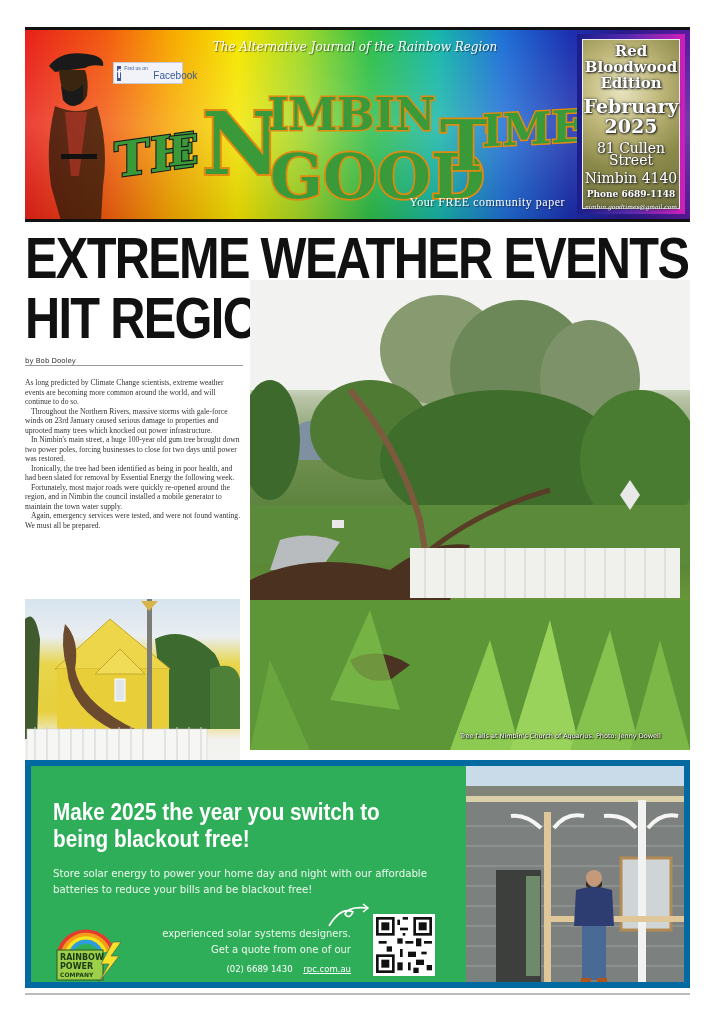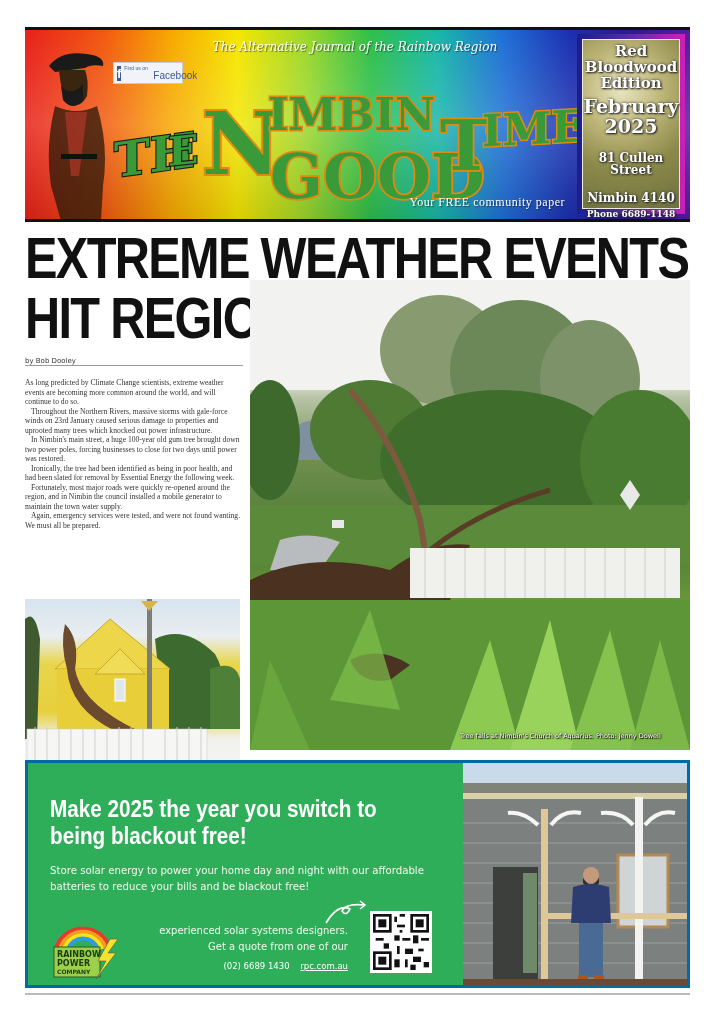--- a/index.html
+++ b/index.html
@@ -46,21 +46,21 @@
     width: 100%; height: 100%;
     background: radial-gradient(circle at 40% 30%, #e8e5c0 0%, #bfb77a 30%, #8c8a4a 60%, #6d7040 100%);
     border: 1px solid #eee;
     display: flex; flex-direction: column; align-items: center; justify-content: flex-start; padding-top: 3px;
     text-align: center; color: #fff; font-family: "DejaVu Serif", serif;
     text-shadow: 1px 1px 2px #222, 0 0 3px #333;
   }
   .ed-line { font-size: 15px; font-weight: bold; line-height: 16px; }
   .ed-month { font-size: 19px; font-weight: bold; line-height: 20px; margin-top: 5px; }
   .ed-year { font-size: 19px; font-weight: bold; line-height: 20px; }
-  .ed-addr { font-size: 12px; font-weight: bold; line-height: 12px; margin-top: 16px; }
+  .ed-addr { font-size: 14px; font-weight: normal; line-height: 12px; margin-top: 6px; }
   .ed-phone { font-size: 9px; font-weight: bold; margin-top: 5px; }
   .ed-email { font-size: 6px; font-style: italic; margin-top: 4px; }
 
   
   .headline {
     position: absolute; left: 25px; top: 228px; width: 670px;
     font-family: "Liberation Sans", sans-serif; font-weight: bold; color: #111;
     font-size: 58px; line-height: 60px; letter-spacing: -2px;
     transform: scaleX(0.84); transform-origin: left top;
     white-space: nowrap;
@@ -91,21 +91,21 @@
     margin-top: 36px;
   }
   .caption {
     position: absolute; font-family: "DejaVu Sans", sans-serif; font-size: 6.5px; color: #fff;
     text-shadow: 0 0 2px #000, 1px 1px 1px #000;
   }
 
   
   .ad {
     position: absolute; left: 25px; top: 760px; width: 665px; height: 228px;
-    border: 3px solid #0369a1; overflow: hidden; background: #2eaf5a;
+    border: 6px solid #0369a1; overflow: hidden; background: #2eaf5a;
   }
   .ad-green { position: absolute; left: 0; top: 0; width: 435px; height: 100%; background: #2fae59; }
   .ad-headline {
     position: absolute; left: 22px; top: 33px; width: 410px;
     font-family: "Liberation Sans", sans-serif; font-weight: bold; color: #fff;
     font-size: 23px; line-height: 27px;
     transform: scaleX(0.9); transform-origin: left top;
   }
   .ad-sub {
     position: absolute; left: 22px; top: 100px; width: 410px;

